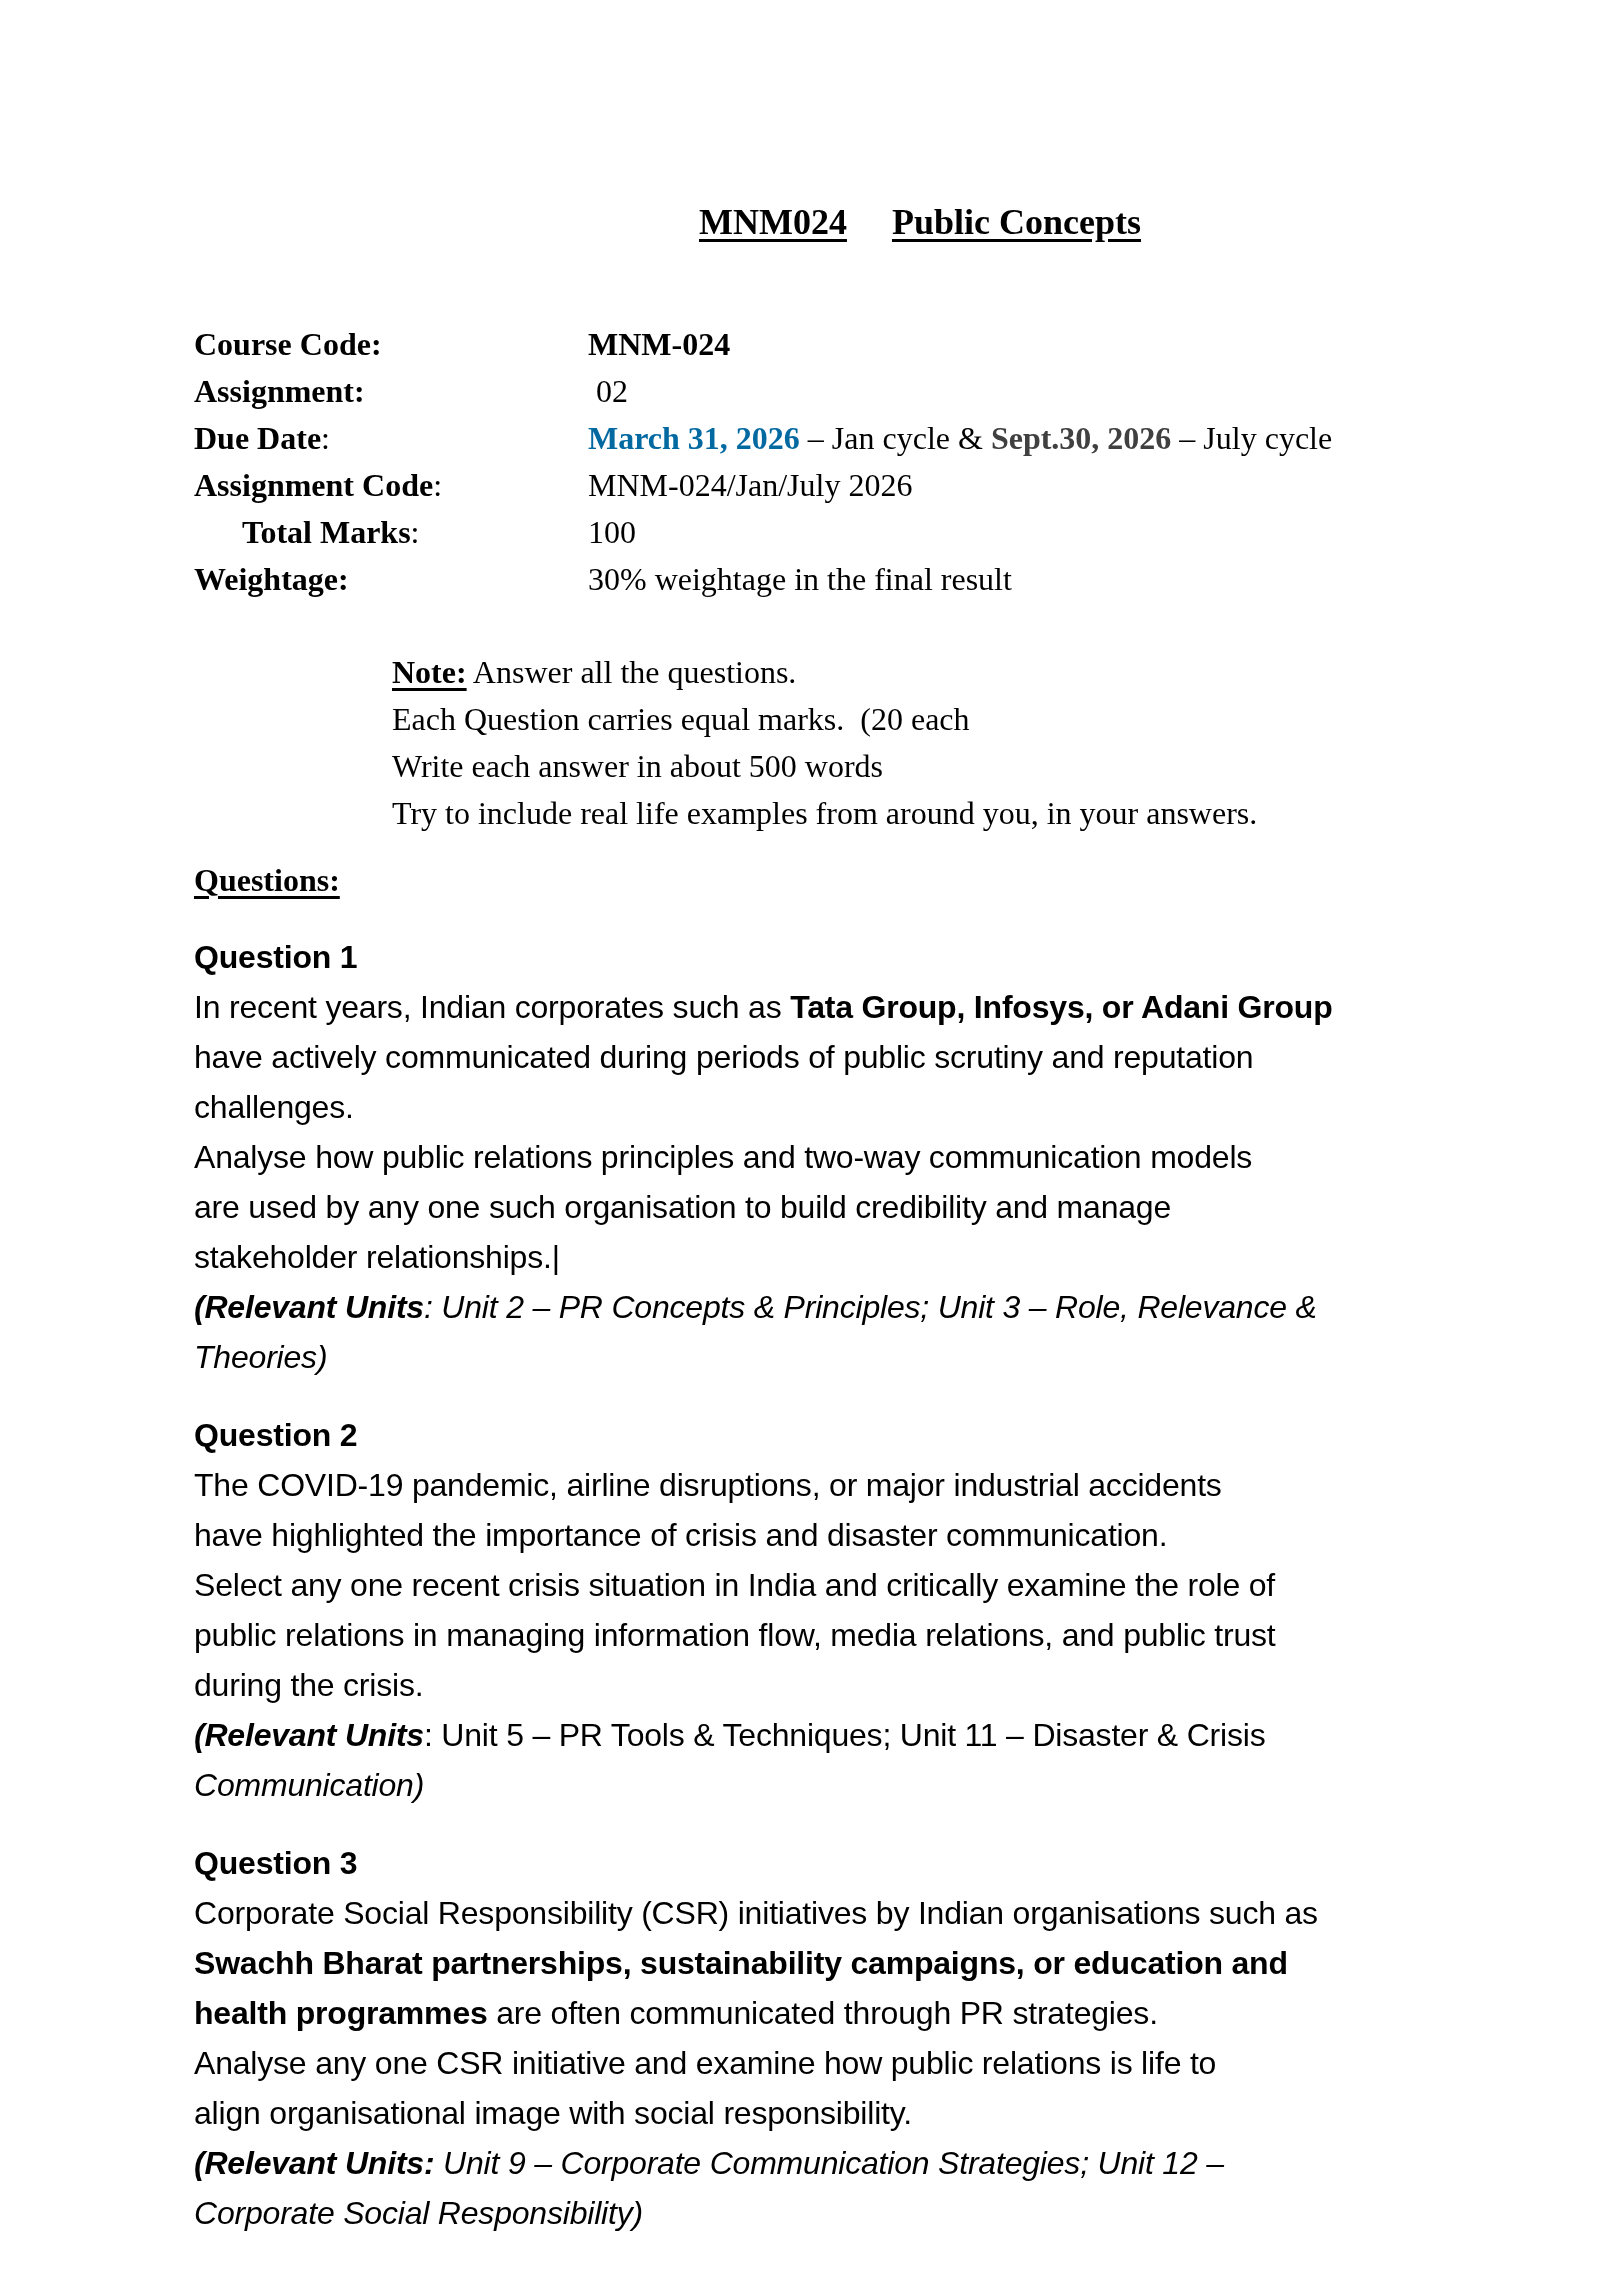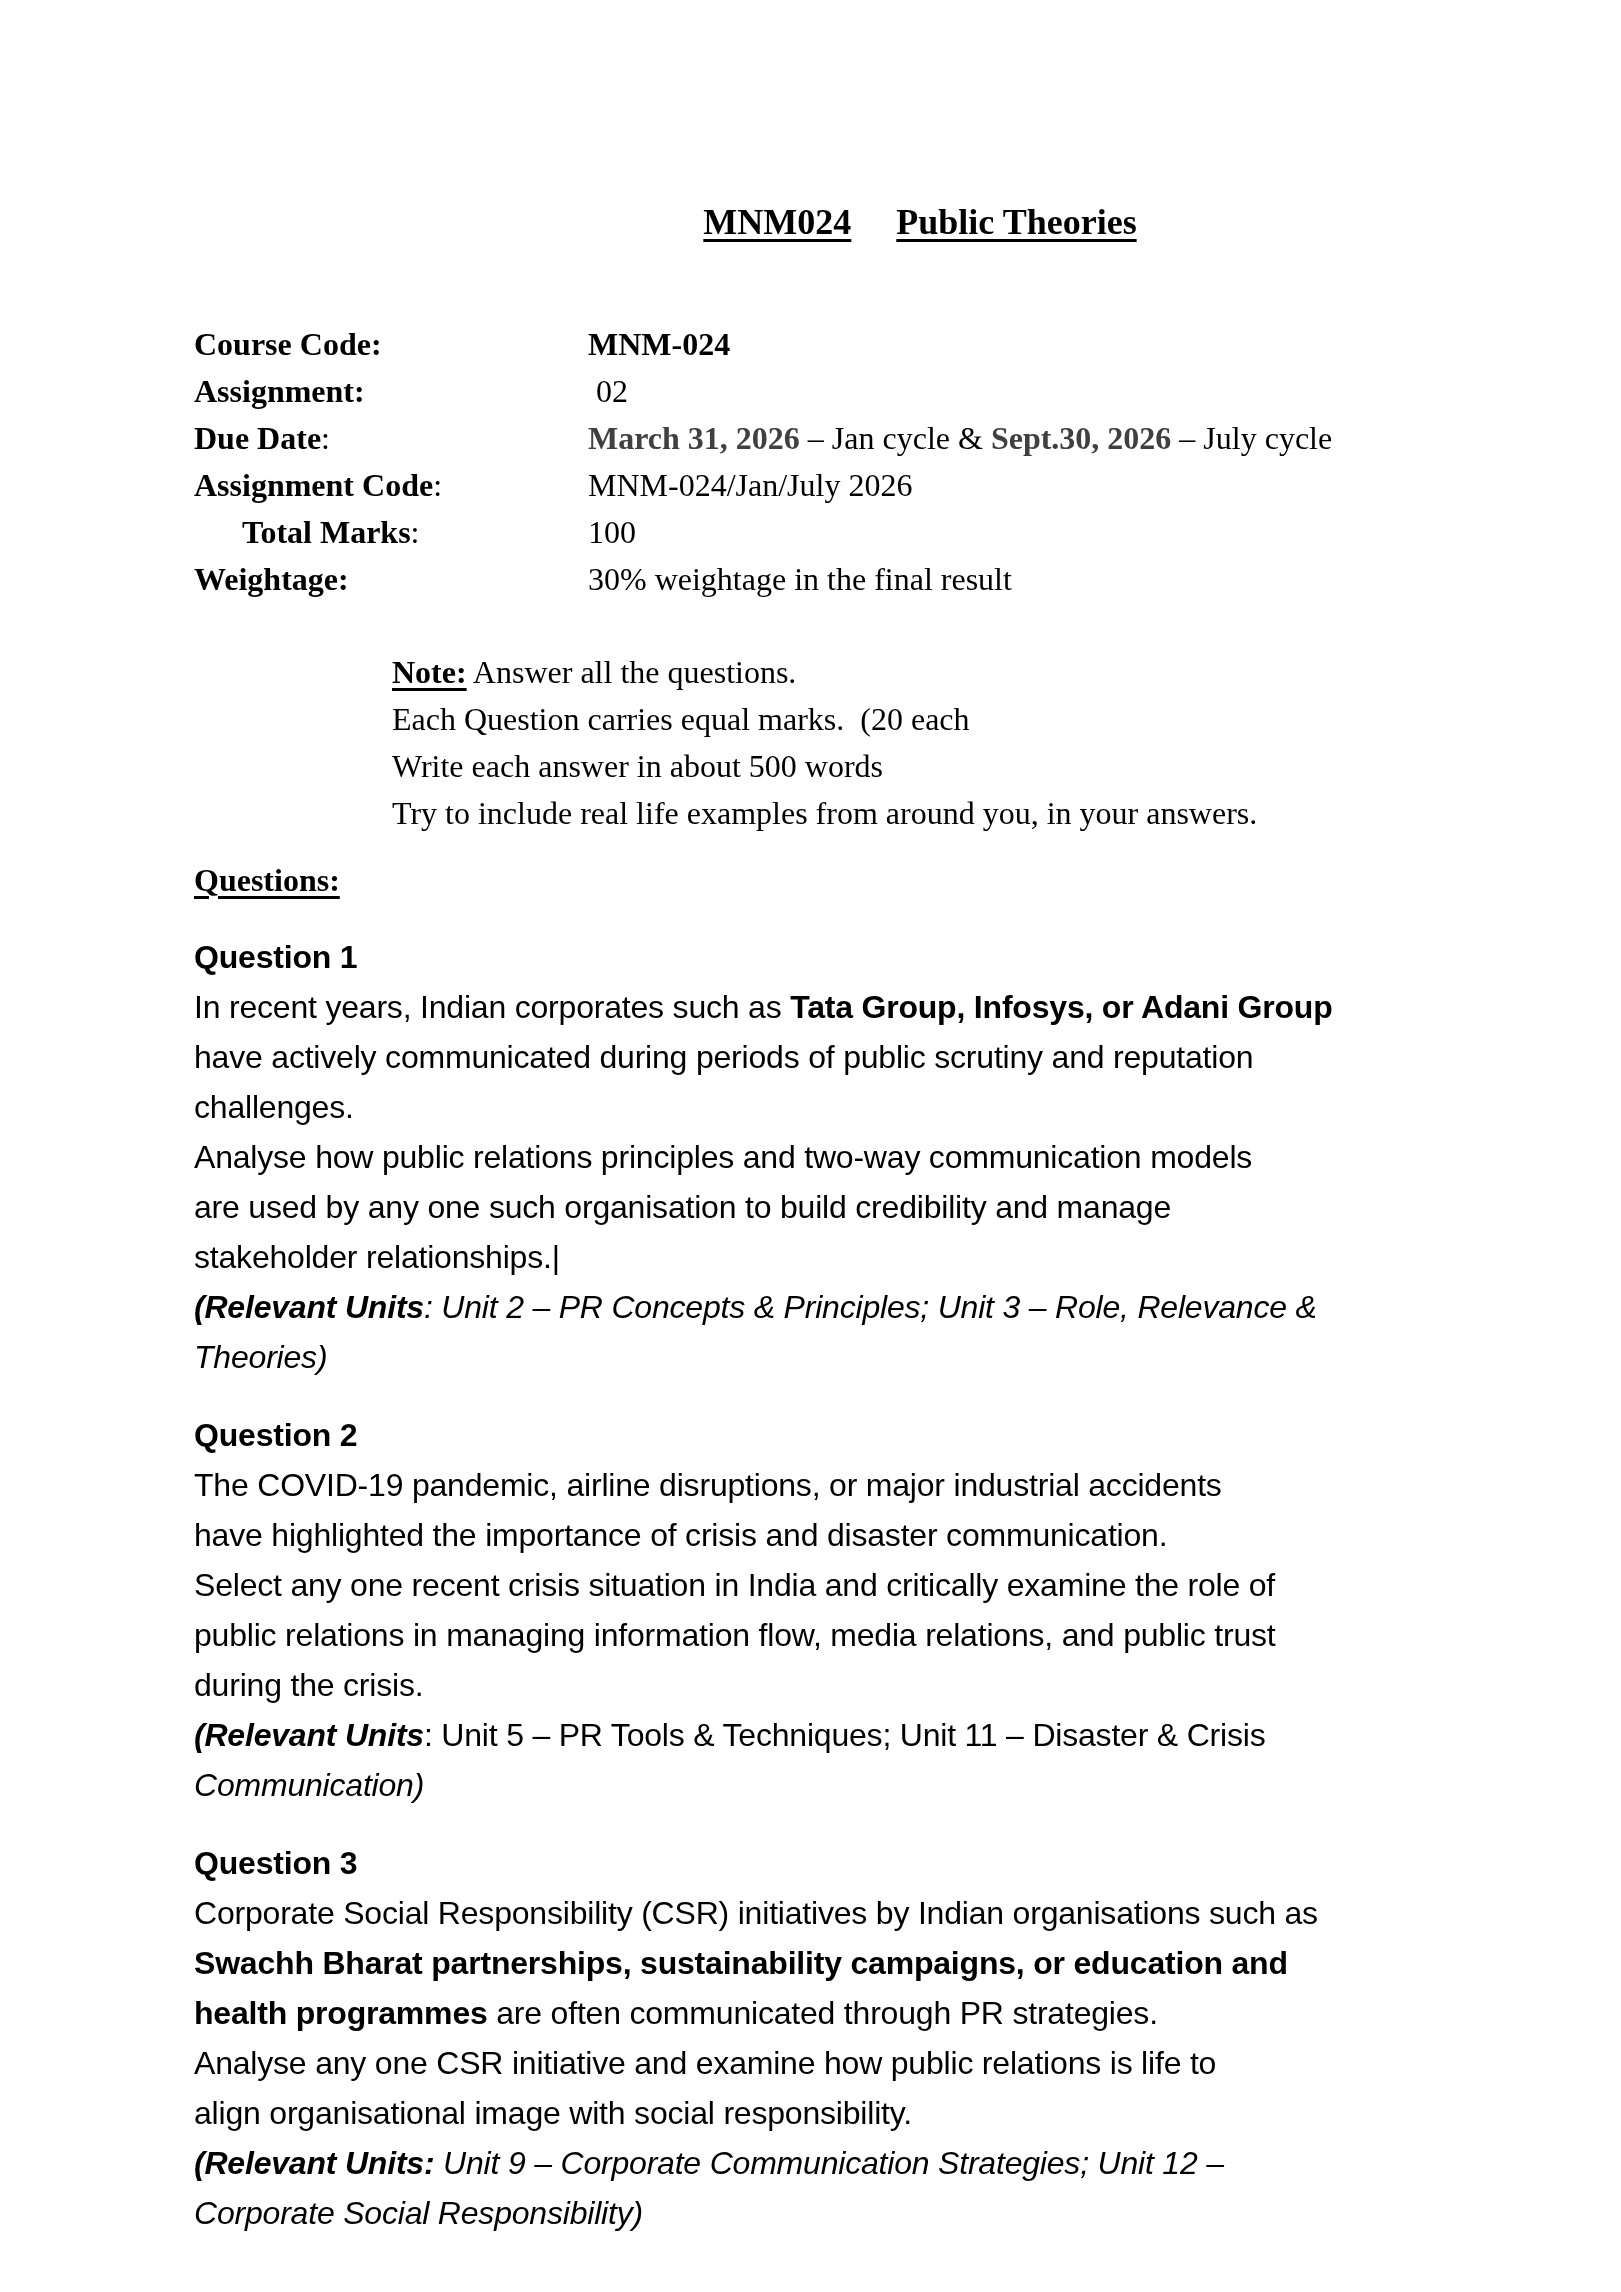--- a/index.html
+++ b/index.html
@@ -31,33 +31,33 @@
     font-family:"Liberation Sans", sans-serif;
     line-height:50px;
     letter-spacing:-0.2px;
   }
   .q-heading{font-weight:bold;}
 </style>
 </head>
 <body>
 
 <div class="page">
-  <div class="title"><span class="u-run" style="font-weight: 700;">MNM024</span><span style="font-weight: 700;">     </span><span class="u-run" style="font-weight: 700;">Public Theories</span></div>
+  <div class="title"><span class="u-run" style="font-weight: 700;">MNM024</span><span style="font-weight: 700;">     </span><span class="u-run" style="font-weight: 700;">Public Concepts</span></div>
   <div class="meta">
       <div class="meta-row">
         <div class="meta-label"><span style="font-weight: 700;">Course Code:</span></div>
         <div class="meta-value"><span style="font-weight: 700;">MNM-024</span></div>
       </div>
       <div class="meta-row">
         <div class="meta-label"><span style="font-weight: 700;">Assignment:</span></div>
         <div class="meta-value"><span> 02</span></div>
       </div>
       <div class="meta-row">
         <div class="meta-label"><span style="font-weight: 700;">Due Date</span><span>:</span></div>
-        <div class="meta-value"><span style="font-weight: 700; color: #404040;">March 31, 2026</span><span> – Jan cycle &amp; </span><span style="font-weight: 700; color: #404040;">Sept.30, 2026</span><span> – July cycle</span></div>
+        <div class="meta-value"><span style="font-weight: 700; color: #0369a1;">March 31, 2026</span><span> – Jan cycle &amp; </span><span style="font-weight: 700; color: #404040;">Sept.30, 2026</span><span> – July cycle</span></div>
       </div>
       <div class="meta-row">
         <div class="meta-label"><span style="font-weight: 700;">Assignment Code</span><span>:</span></div>
         <div class="meta-value"><span>MNM-024/Jan/July 2026</span></div>
       </div>
       <div class="meta-row">
         <div class="meta-label"><span style="font-weight: 700; margin-left: 48px;">Total Marks</span><span>:</span></div>
         <div class="meta-value"><span>100</span></div>
       </div>
       <div class="meta-row">

